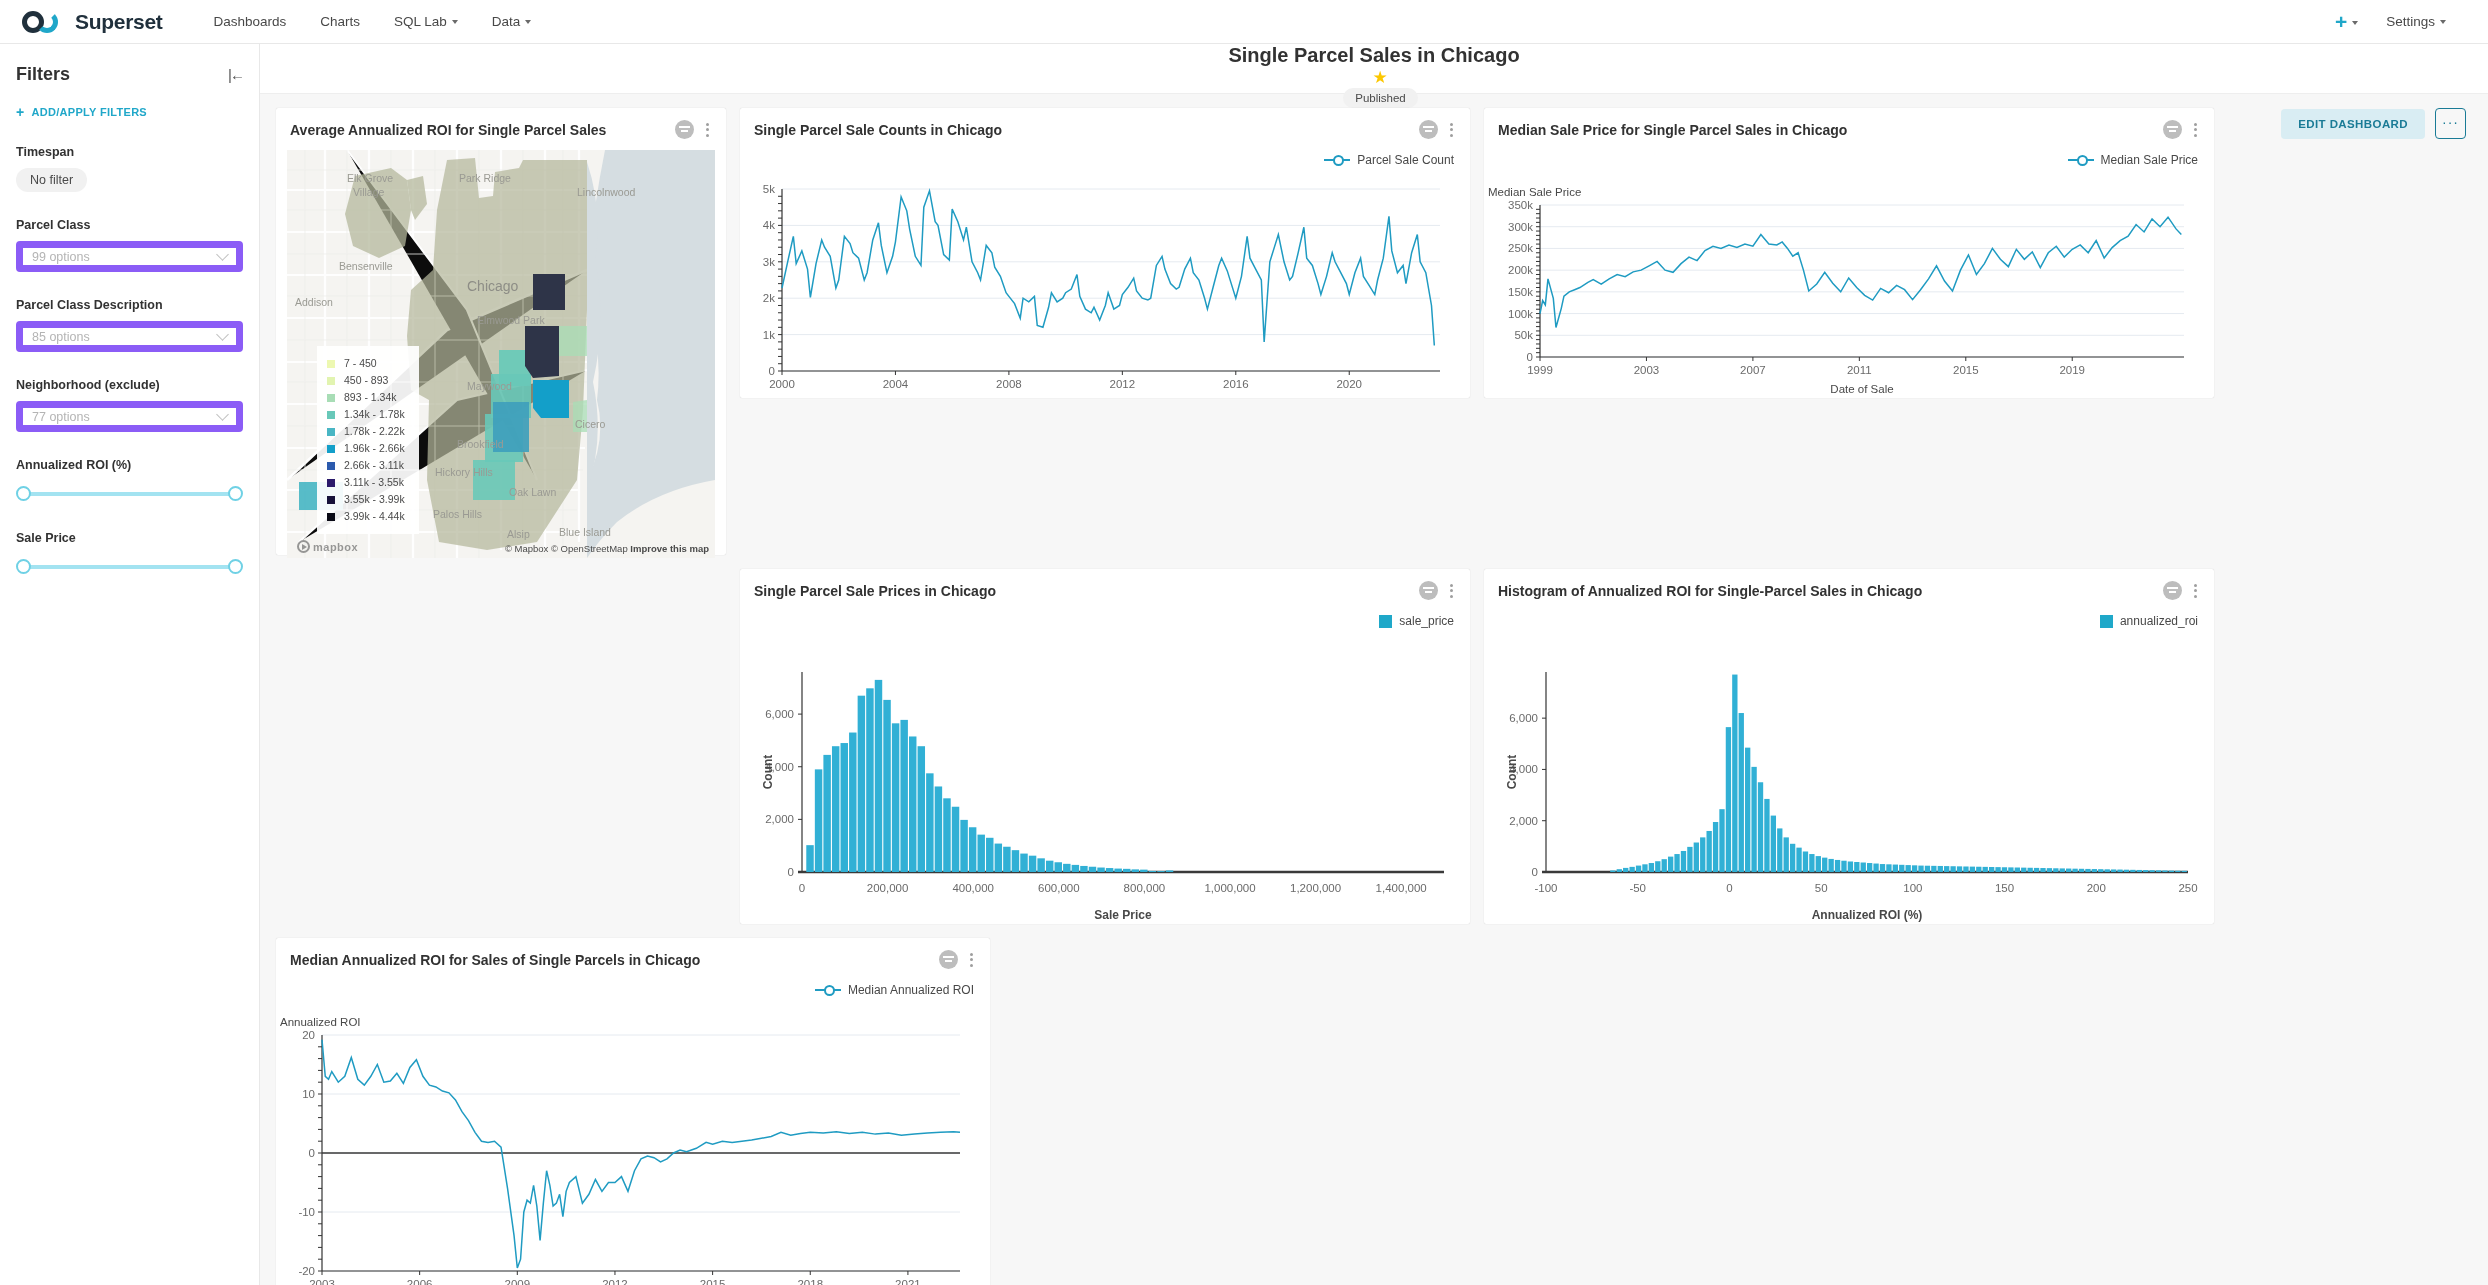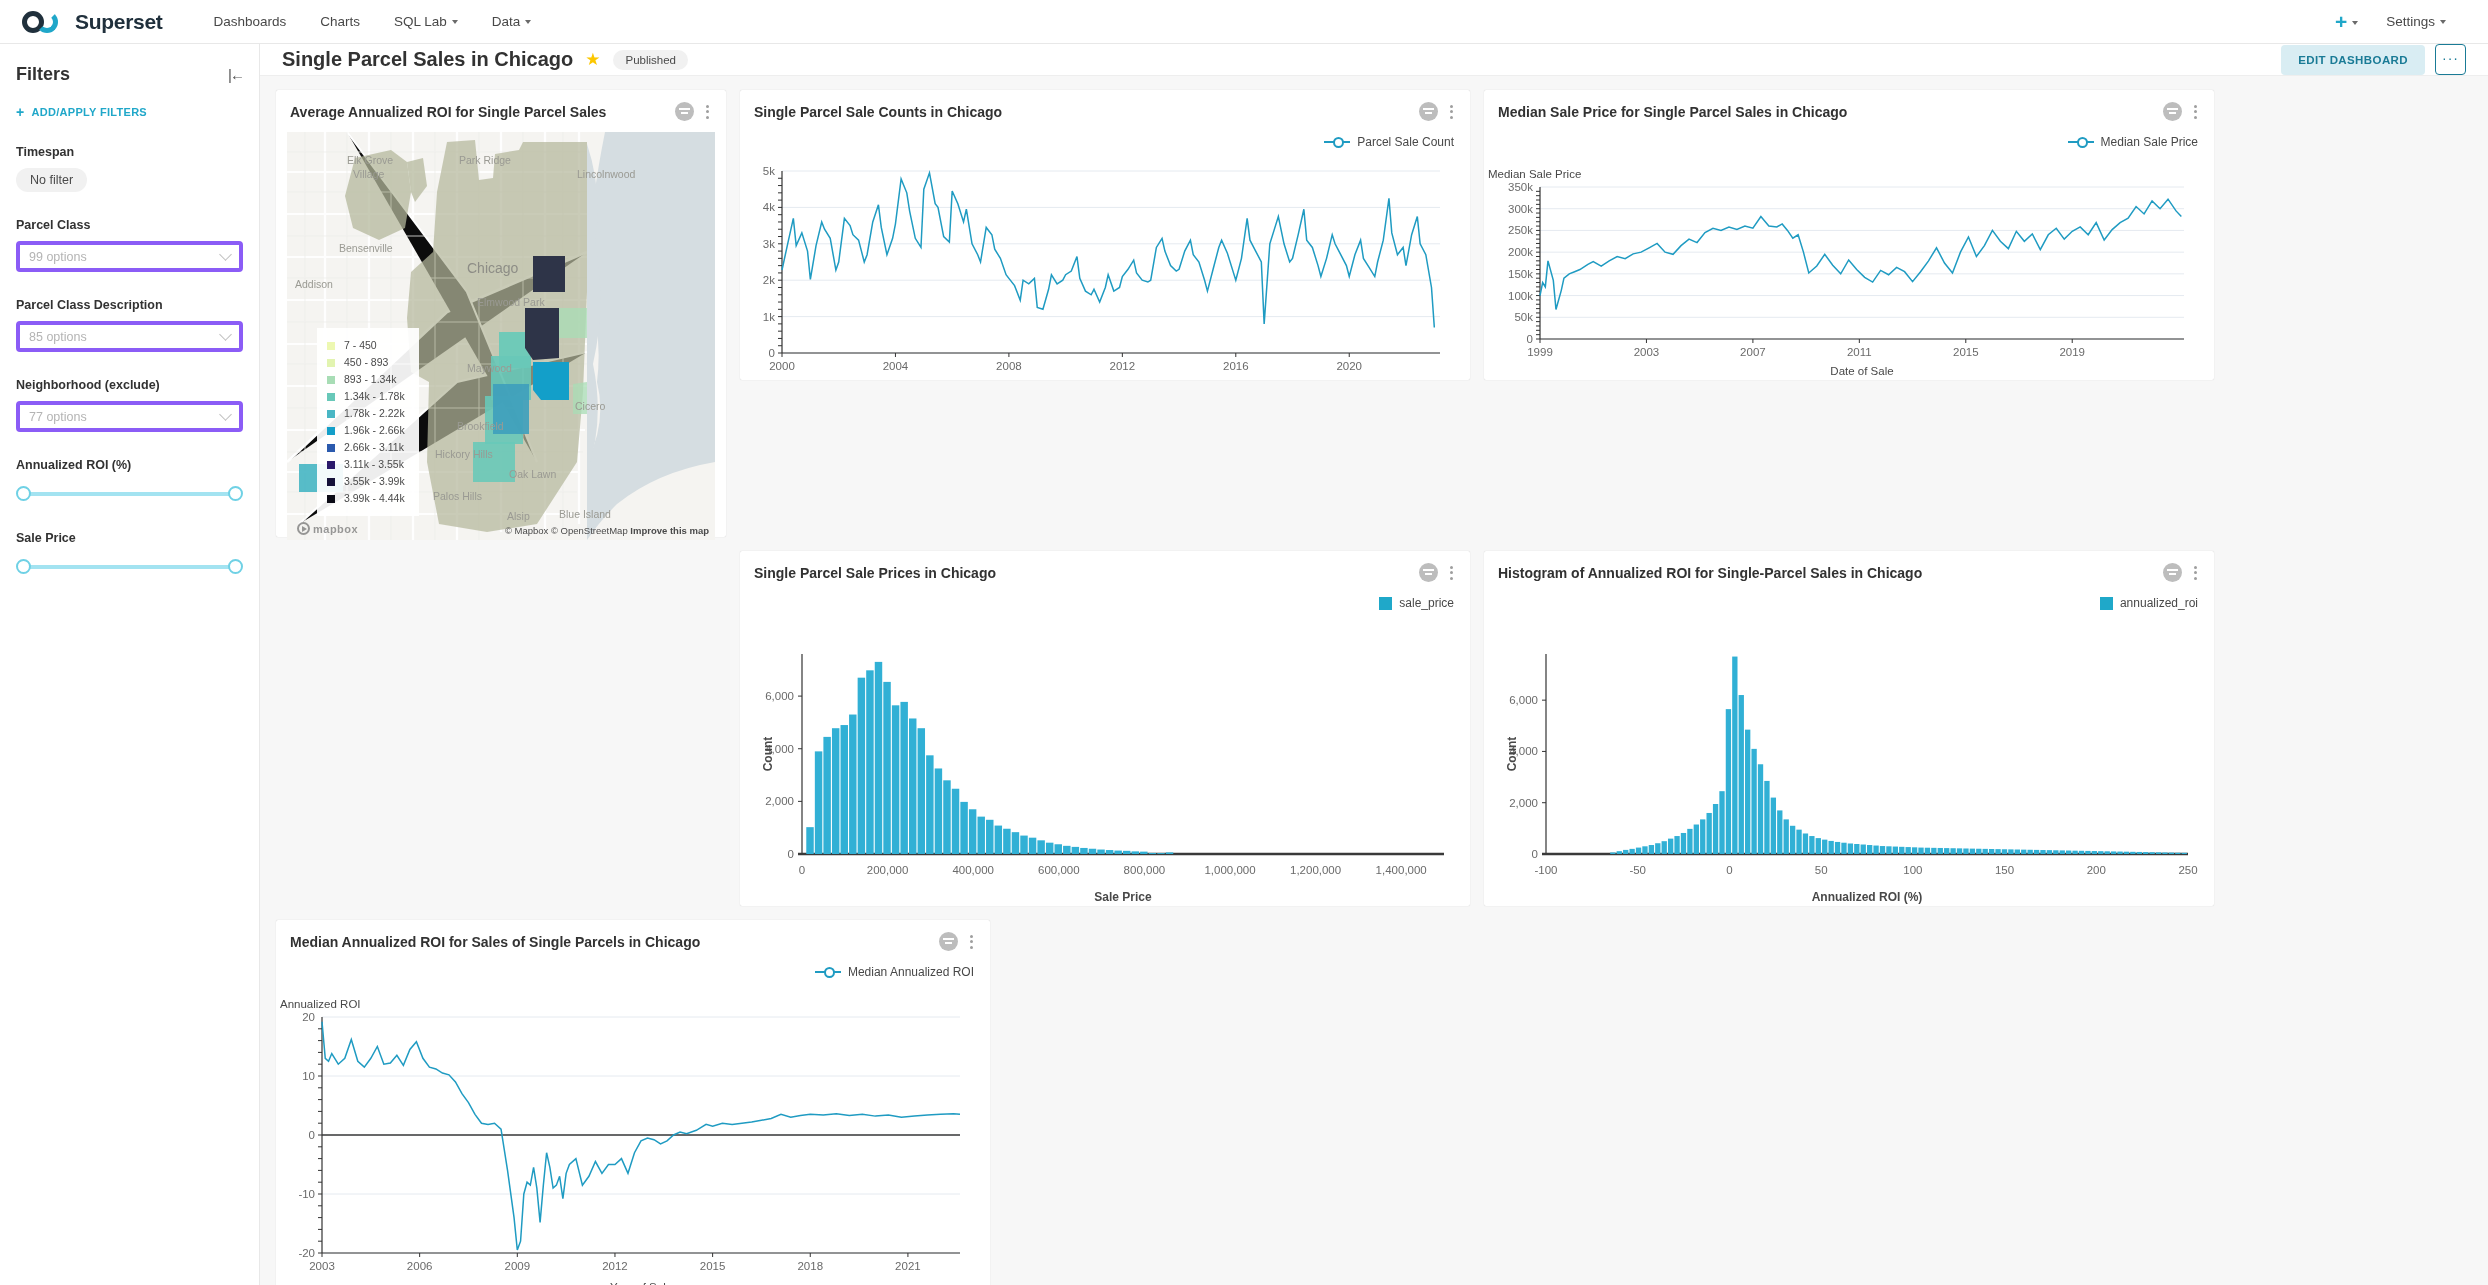--- a/index.html
+++ b/index.html
@@ -50,21 +50,21 @@
     color:#20a7c9; font-size:11px; font-weight:700; letter-spacing:.3px; cursor:pointer;
   }
   .addedit .pl { font-size:14px; font-weight:700; line-height:1;}
   .sb-sec { margin-top: 26px; }
   .sb-label { font-size: 12.5px; font-weight: 700; color: #323232; margin-bottom: 9px;}
   .pill {
     display:inline-block; background:#f1f1f1; color:#4a4a4a; font-size:12.5px;
     border-radius:13px; padding: 5px 14px; cursor:pointer;
   }
   .select-box {
-    border: 4px solid #8b5cf6; border-radius: 4px; height: 31px;
+    border: 7px solid #8b5cf6; border-radius: 4px; height: 31px;
     display:flex; align-items:center; padding: 0 9px; cursor:pointer; background:#fff;
   }
   .select-box span { font-size:12.5px; color:#b4b4b4; }
   .chev { margin-left:auto; width:9px;height:9px; border-right:1.5px solid #bfbfbf;
     border-bottom:1.5px solid #bfbfbf; transform: rotate(45deg); margin-top:-4px;}
   .slider-wrap { padding: 10px 0 0 0; position: relative; height: 24px; }
   .slider-rail { position:absolute; left:6px; right:6px; top:11px; height:4px;
     background:#a3e3f1; border-radius:2px;}
   .slider-knob { position:absolute; top:5px; width:15px;height:15px; border-radius:50%;
     background:#fff; border:2px solid #6fd1e5; cursor:pointer;}
@@ -77,21 +77,21 @@
     font-family:"Liberation Sans", sans-serif;
   }
   .clear-btn { display:block; margin-top:14px; color:#9e9e9e; font-size:11.5px;
     font-weight:700; letter-spacing:.4px; cursor:pointer; background:none;border:none;width:100%;
     font-family:"Liberation Sans", sans-serif;}
 
   
   .main { flex: 1; display: flex; flex-direction: column; min-width:0; }
   .dash-head {
     background:#fff; height: 50px; display:flex; align-items:center;
-    padding: 0 22px 0 22px; border-bottom: 1px solid #eee;
+    padding: 0 22px 0 22px; border-bottom: 1px solid #eee; flex-direction: column;
   }
   .dash-title { font-size: 20px; font-weight: 700; color: #323232; }
   .star { color:#fcc700; font-size:17px; margin-left: 12px;}
   .published {
     margin-left: 13px; background:#f1f1f1; color:#4a4a4a; font-size:11.5px;
     border-radius:12px; padding: 4px 12px; cursor:pointer;
   }
   .dh-right { margin-left:auto; display:flex; align-items:center; gap:10px;}
   .edit-dash {
     background:#d9edf3; color:#1a7b96; border:none; border-radius:4px; font-size:11.5px;

